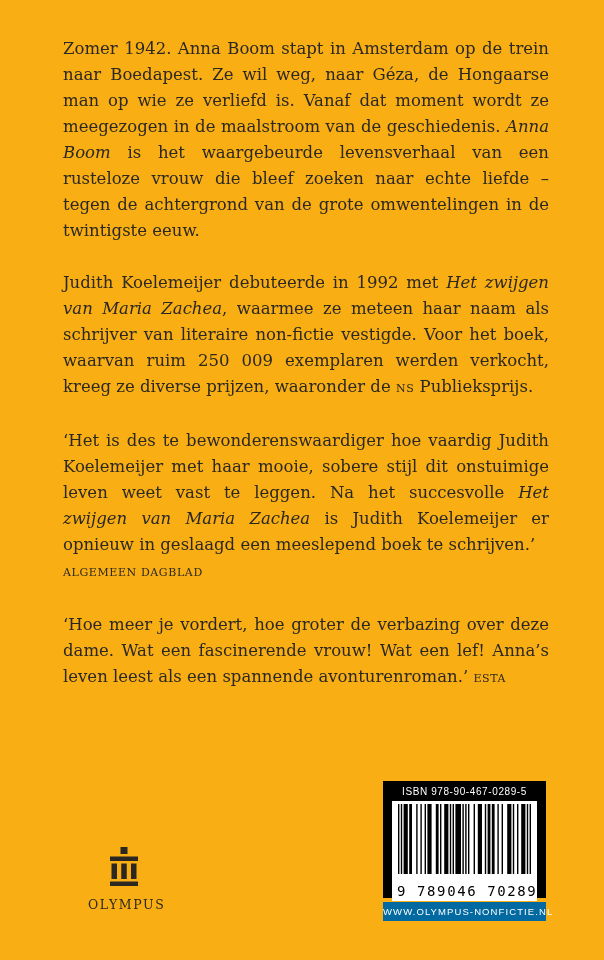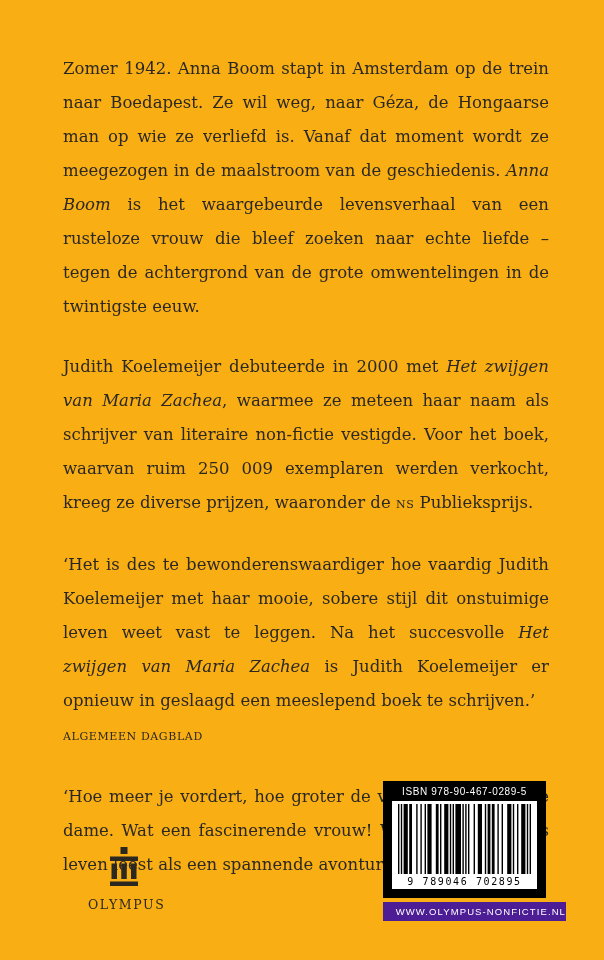--- a/index.html
+++ b/index.html
@@ -7,25 +7,25 @@
   body {
     position: relative;
     background: #F9AE14;
     font-family: "DejaVu Serif", "Liberation Serif", serif;
     overflow: hidden;
   }
 
   .text-block {
     position: absolute;
     left: 63px;
-    top: 52px;
+    top: 36px;
     width: 486px;
     color: #2B2822;
     font-size: 16.5px;
-    line-height: 34px;
+    line-height: 26px;
     text-align: justify;
   }
   .text-block p { margin-bottom: 26px; }
   .italic { font-style: italic; }
   .sc { font-size: 11px; letter-spacing: 0.6px; }
 
   .publisher {
     position: absolute;
     left: 88px;
     top: 847px;
@@ -63,54 +63,54 @@
   .barcode {
     background: #fff;
     width: 145px;
     margin-top: 4px;
     padding: 3px 5px 2px;
     text-align: center;
   }
   .barcode svg { display: block; margin: 0 auto; }
   .barcode-number {
     font-family: "DejaVu Sans Mono", "Liberation Mono", monospace;
-    font-size: 10px;
+    font-size: 14px;
     letter-spacing: 1.6px;
     color: #000;
-    margin-top: 2px;
+    margin-top: 9px;
     white-space: nowrap;
   }
 
   .website-strip {
     position: absolute;
     left: 383px;
     top: 902px;
-    width: 183px;
+    width: 163px;
     height: 19px;
-    background: #4c1d95;
+    background: #0369a1;
     display: flex;
     align-items: center;
-    justify-content: flex-end;
+    justify-content: flex-start;
   }
   .website-strip span {
     color: #fff;
     font-family: "Liberation Sans", sans-serif;
     font-size: 9.5px;
     letter-spacing: 1.1px;
     white-space: nowrap;
   }
 </style>
 </head>
 <body style="background: rgb(249, 174, 20);">
 
 <div class="cover">
 
   <div class="text-block" id="paragraphs" style="color: rgb(43, 40, 34);">
       <p><span>Zomer 1942. Anna Boom stapt in Amsterdam op de trein naar Boedapest. Ze wil weg, naar Géza, de Hongaarse man op wie ze verliefd is. Vanaf dat moment wordt ze meegezogen in de maalstroom van de geschiedenis. </span><span class="italic">Anna Boom</span><span> is het waargebeurde levensverhaal van een rusteloze vrouw die bleef zoeken naar echte liefde – tegen de achtergrond van de grote omwentelingen in de twintigste eeuw.</span></p>
-      <p><span>Judith Koelemeijer debuteerde in 2000 met </span><span class="italic">Het zwijgen van Maria Zachea</span><span>, waarmee ze meteen haar naam als schrijver van literaire non-fictie vestigde. Voor het boek, waarvan ruim 250 009 exemplaren werden verkocht, kreeg ze diverse prijzen, waaronder de </span><span class="sc">NS</span><span> Publieksprijs.</span></p>
+      <p><span>Judith Koelemeijer debuteerde in 1992 met </span><span class="italic">Het zwijgen van Maria Zachea</span><span>, waarmee ze meteen haar naam als schrijver van literaire non-fictie vestigde. Voor het boek, waarvan ruim 250 009 exemplaren werden verkocht, kreeg ze diverse prijzen, waaronder de </span><span class="sc">NS</span><span> Publieksprijs.</span></p>
       <p><span>‘Het is des te bewonderenswaardiger hoe vaardig Judith Koelemeijer met haar mooie, sobere stijl dit onstuimige leven weet vast te leggen. Na het succesvolle </span><span class="italic">Het zwijgen van Maria Zachea</span><span> is Judith Koelemeijer er opnieuw in geslaagd een meeslepend boek te schrijven.’</span><br><span class="sc">ALGEMEEN DAGBLAD</span></p>
       <p><span>‘Hoe meer je vordert, hoe groter de verbazing over deze dame. Wat een fascinerende vrouw! Wat een lef! Anna’s leven leest als een spannende avonturenroman.’ </span><span class="sc">ESTA</span></p>
     </div>
 
   <div class="publisher">
     <svg width="28" height="43" viewBox="0 0 28 43" aria-hidden="true">
       <g fill="#2B2822">
         <rect x="10.5" y="0" width="7" height="7"></rect>
         <rect x="0" y="9.5" width="28" height="4.5"></rect>
         <rect x="1.5" y="16.5" width="5.5" height="15.5"></rect>

